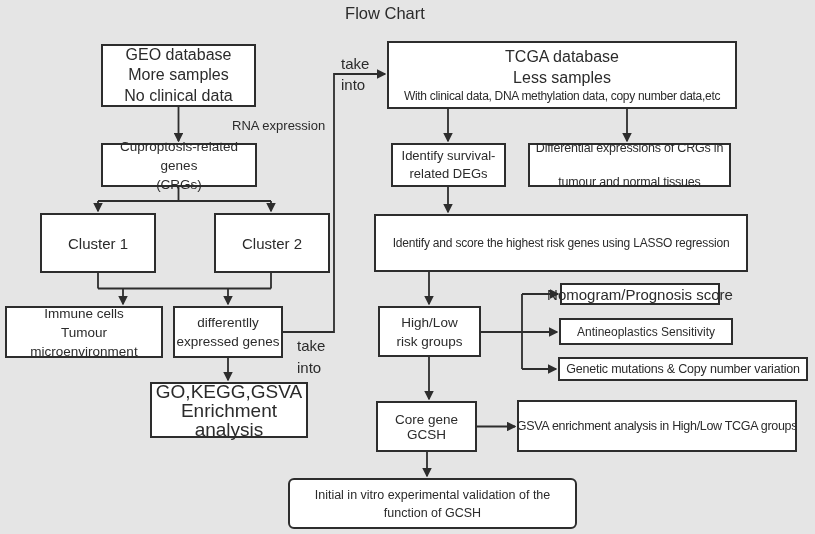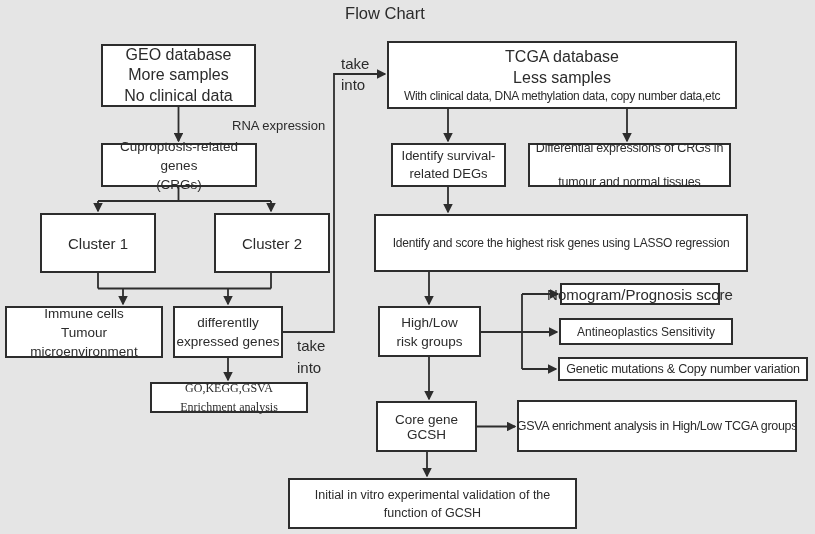--- a/index.html
+++ b/index.html
@@ -20,33 +20,33 @@
   svg.wires { position:absolute; left:0; top:0; z-index:0; }
   .box { z-index:1; }
   .edge-label, .title { z-index:2; }
 
   #b-geo   { left:101px; top:44px;  width:155px; height:63px; font-size:16px;  line-height:20.5px; }
   #b-crgs  { left:101px; top:143px; width:156px; height:44px; font-size:13.5px; line-height:19px; }
   #b-c1    { left:40px;  top:213px; width:116px; height:60px; font-size:15px; }
   #b-c2    { left:214px; top:213px; width:116px; height:60px; font-size:15px; }
   #b-imm   { left:5px;   top:306px; width:158px; height:52px; font-size:13.5px; line-height:19px; }
   #b-deg   { left:173px; top:306px; width:110px; height:52px; font-size:13.5px; line-height:19px; }
-  #b-go    { left:150px; top:382px; width:158px; height:31px; font-size:12px; line-height:19px;font-family:Liberation Serif, serif; }
+  #b-go    { left:150px; top:382px; width:158px; height:56px; font-size:19px; line-height:19px; }
   #b-tcga  { left:387px; top:41px;  width:350px; height:68px; font-size:16px;  line-height:21px; }
   #b-tcga .small-line { font-size:12px; letter-spacing:-0.3px; white-space:nowrap; line-height:17px; }
   #b-surv  { left:391px; top:143px; width:115px; height:44px; font-size:13px;  line-height:18px; }
   #b-diff  { left:528px; top:143px; width:203px; height:44px; font-size:12.5px; letter-spacing:-0.2px; line-height:18px;gap:16px; }
   #b-lasso { left:374px; top:214px; width:374px; height:58px; font-size:12px; letter-spacing:-0.2px; white-space:nowrap; }
   #b-risk  { left:378px; top:306px; width:103px; height:51px; font-size:13.5px; line-height:19px; }
   #b-nomo  { left:560px; top:283px; width:160px; height:22px; font-size:15px; white-space:nowrap; }
   #b-anti  { left:559px; top:318px; width:174px; height:27px; font-size:12px; white-space:nowrap; }
   #b-gene  { left:558px; top:357px; width:250px; height:24px; font-size:12.5px; letter-spacing:-0.2px; white-space:nowrap; }
   #b-gcsh  { left:376px; top:401px; width:101px; height:51px; font-size:13.5px; }
   #b-gsva  { left:517px; top:400px; width:280px; height:52px; font-size:12.5px; letter-spacing:-0.3px; white-space:nowrap; }
-  #b-invitro { left:288px; top:478px; width:289px; height:51px; font-size:12.5px; line-height:18px; }
+  #b-invitro { left:288px; top:478px; width:289px; height:51px; font-size:12.5px; line-height:18px;border-radius:6px; }
 
   #lbl-rna      { left:184px; top:118px; font-size:13px;margin-left:48px; }
   #lbl-take-top { left:341px; top:53px;  font-size:15px; line-height:21px; }
   #lbl-take-bot { left:297px; top:335px; font-size:15px; line-height:22px; }
 </style>
 </head>
 <body>
 
 <div class="stage">
 

